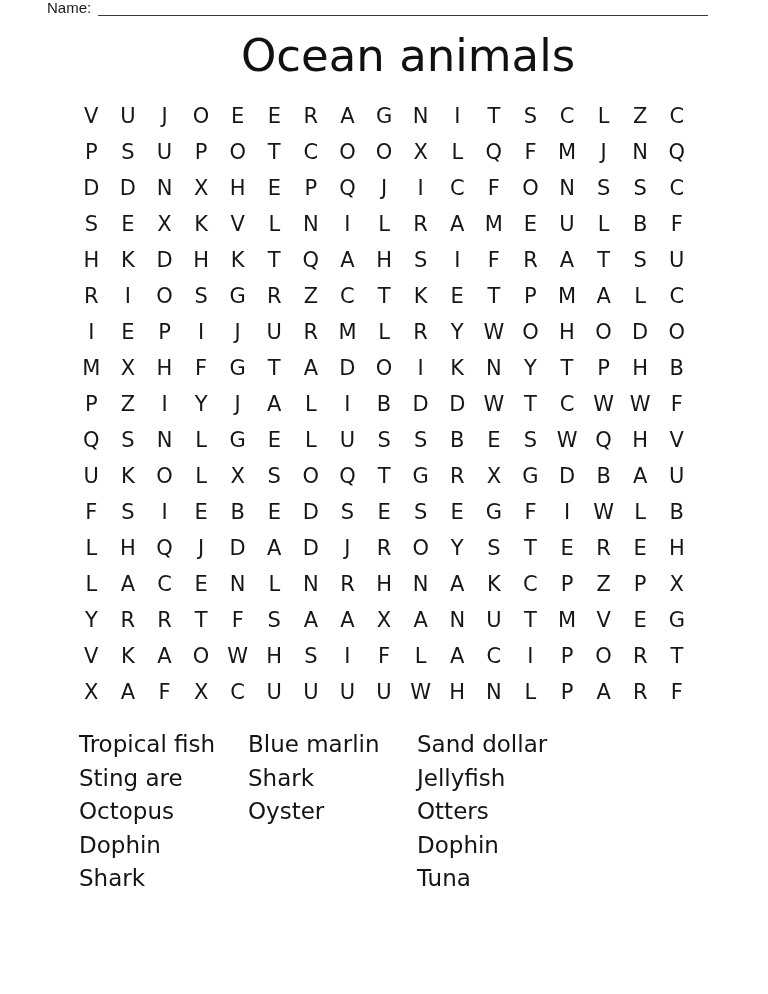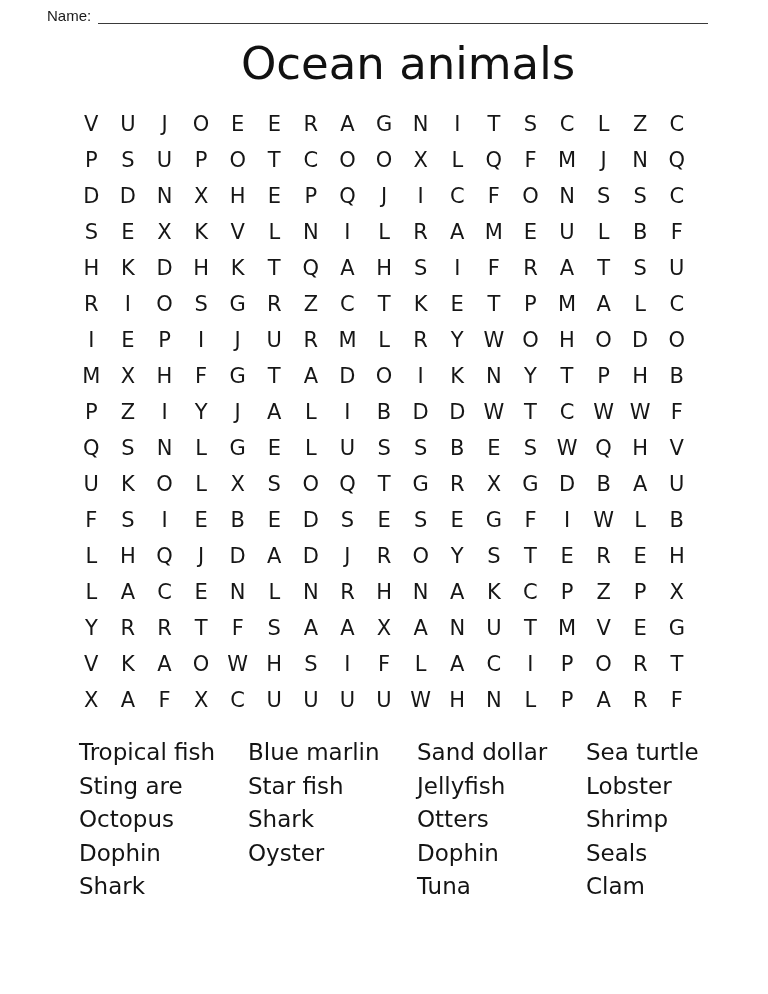--- a/index.html
+++ b/index.html
@@ -17,21 +17,21 @@
     overflow: hidden;
   }
   
   .name-row {
     display: flex;
     align-items: flex-end;
     padding: 3px 60px 0 47px;
     font-family: "Liberation Sans", sans-serif;
     font-size: 15px;
     color: #1a1a1a;
-    height: 24px;
+    height: 16px;
     box-sizing: border-box;
   }
   .name-label {
     white-space: nowrap;
     line-height: 17px;
   }
   .name-line {
     flex: 1;
     border-bottom: 1.5px solid #3a3a3a;
     margin-left: 7px;
@@ -424,33 +424,25 @@
   <div class="words">
       <div class="word-col">
         <div class="word">Tropical fish</div>
         <div class="word">Sting are</div>
         <div class="word">Octopus</div>
         <div class="word">Dophin</div>
         <div class="word">Shark</div>
       </div>
       <div class="word-col">
         <div class="word">Blue marlin</div>
-        <div class="word">Star fish</div>
         <div class="word">Shark</div>
         <div class="word">Oyster</div>
       </div>
       <div class="word-col">
         <div class="word">Sand dollar</div>
         <div class="word">Jellyfish</div>
         <div class="word">Otters</div>
         <div class="word">Dophin</div>
         <div class="word">Tuna</div>
       </div>
-      <div class="word-col">
-        <div class="word">Sea turtle</div>
-        <div class="word">Lobster</div>
-        <div class="word">Shrimp</div>
-        <div class="word">Seals</div>
-        <div class="word">Clam</div>
-      </div>
     </div>
 
 </div>
 
 </body></html>

